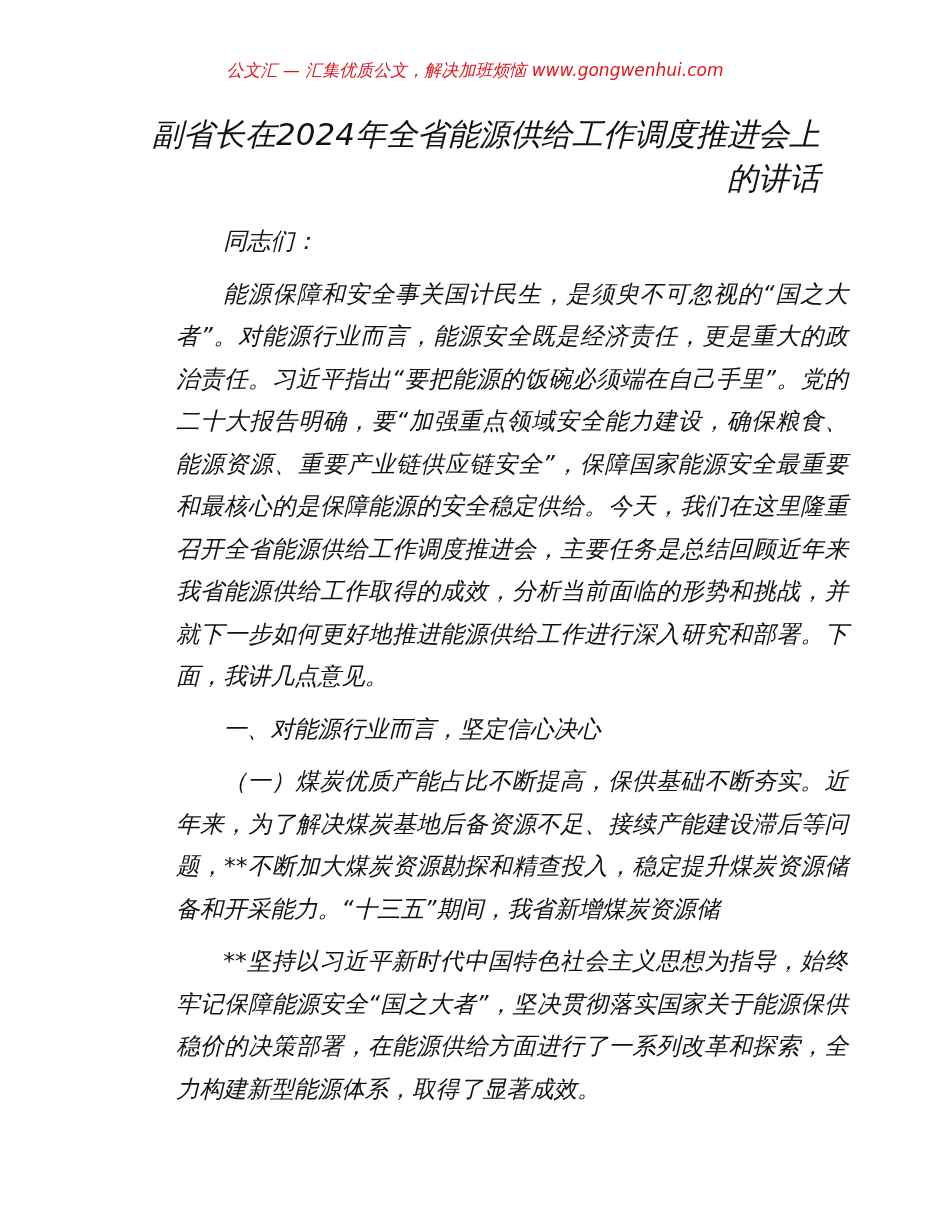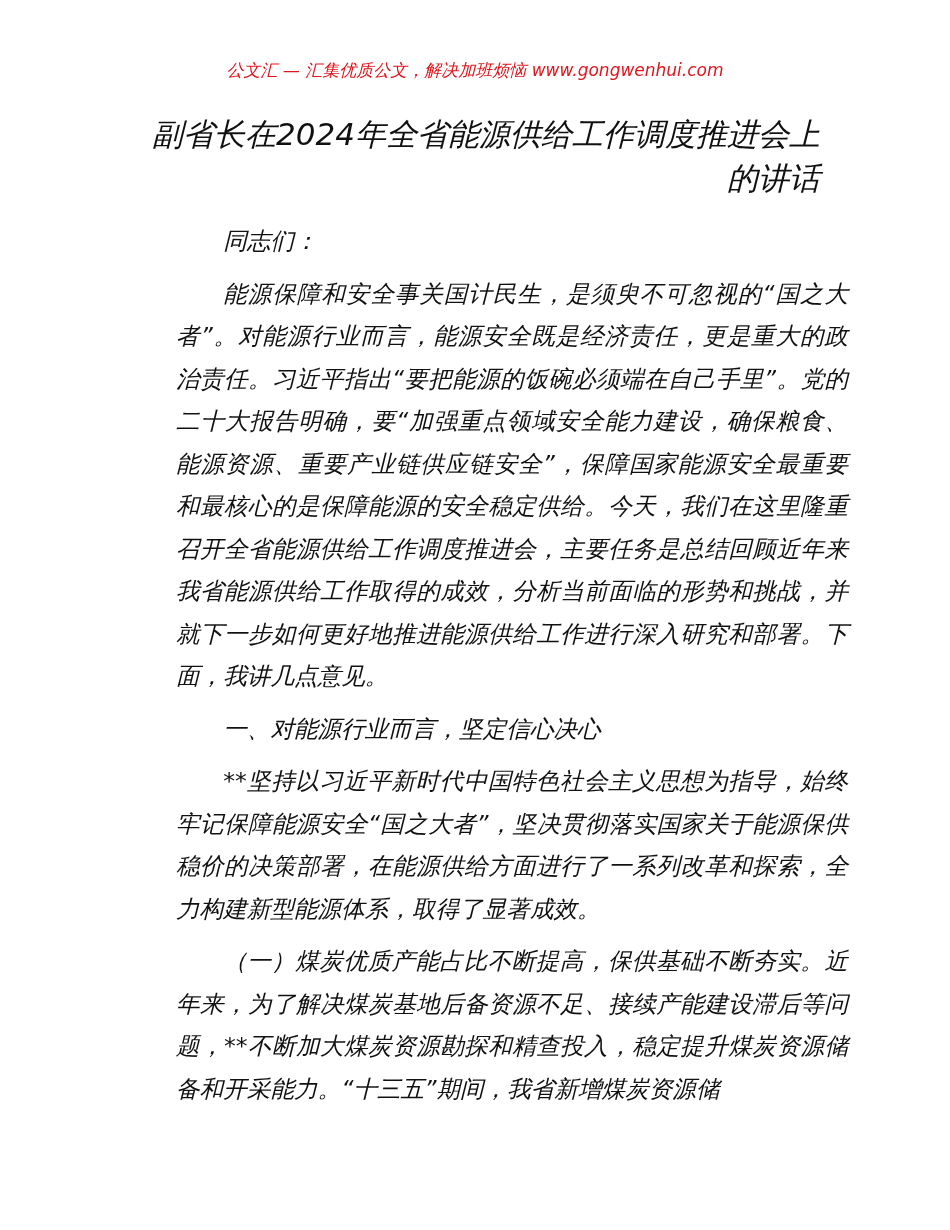--- a/index.html
+++ b/index.html
@@ -71,16 +71,16 @@
 
 <div class="page">
   <div class="watermark">公文汇 — 汇集优质公文，解决加班烦恼 www.gongwenhui.com</div>
 
   <h1 class="title">副省长在2024年全省能源供给工作调度推进会上的讲话</h1>
 
   <div class="body-text">
     <p>同志们：</p>
     <p class="gap-small">能源保障和安全事关国计民生，是须臾不可忽视的“国之大者”。对能源行业而言，能源安全既是经济责任，更是重大的政治责任。习近平指出“要把能源的饭碗必须端在自己手里”。党的二十大报告明确，要“加强重点领域安全能力建设，确保粮食、能源资源、重要产业链供应链安全”，保障国家能源安全最重要和最核心的是保障能源的安全稳定供给。今天，我们在这里隆重召开全省能源供给工作调度推进会，主要任务是总结回顾近年来我省能源供给工作取得的成效，分析当前面临的形势和挑战，并就下一步如何更好地推进能源供给工作进行深入研究和部署。下面，我讲几点意见。</p>
     <p class="gap-small">一、对能源行业而言，坚定信心决心</p>
+    <p class="gap-small">（一）煤炭优质产能占比不断提高，保供基础不断夯实。近年来，为了解决煤炭基地后备资源不足、接续产能建设滞后等问题，**不断加大煤炭资源勘探和精查投入，稳定提升煤炭资源储备和开采能力。“十三五”期间，我省新增煤炭资源储</p>
     <p class="gap-small">**坚持以习近平新时代中国特色社会主义思想为指导，始终牢记保障能源安全“国之大者”，坚决贯彻落实国家关于能源保供稳价的决策部署，在能源供给方面进行了一系列改革和探索，全力构建新型能源体系，取得了显著成效。</p>
-    <p class="gap-small">（一）煤炭优质产能占比不断提高，保供基础不断夯实。近年来，为了解决煤炭基地后备资源不足、接续产能建设滞后等问题，**不断加大煤炭资源勘探和精查投入，稳定提升煤炭资源储备和开采能力。“十三五”期间，我省新增煤炭资源储</p>
   </div>
 </div>
 
 </body></html>

